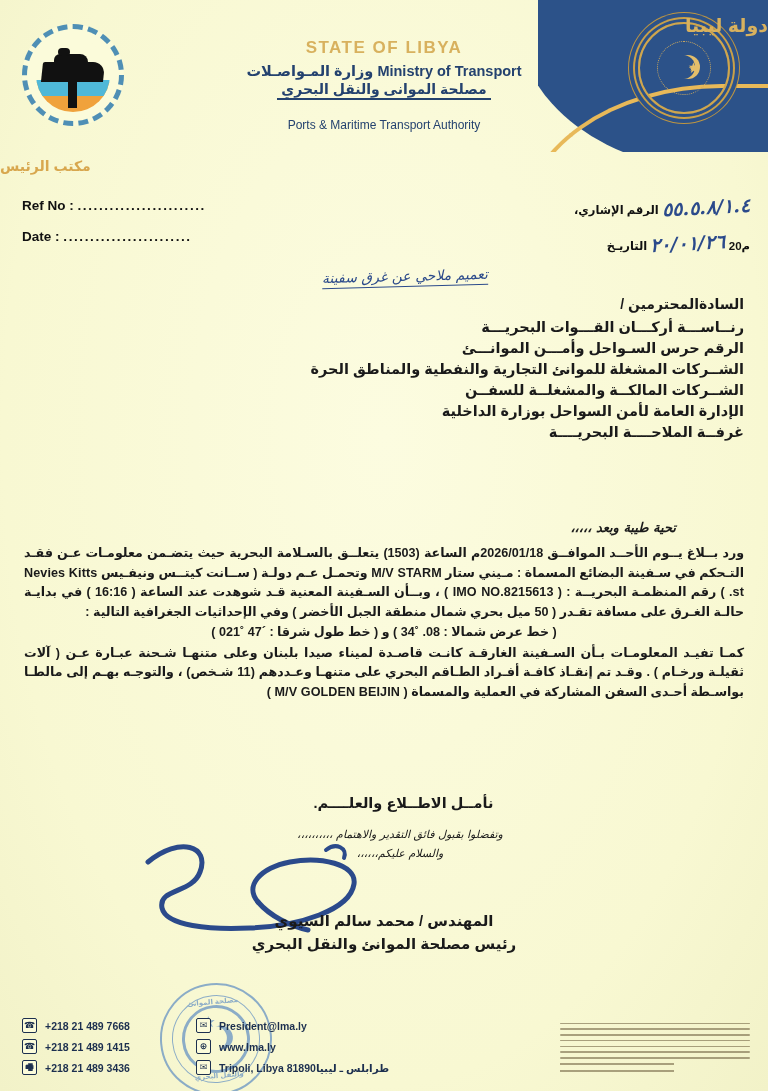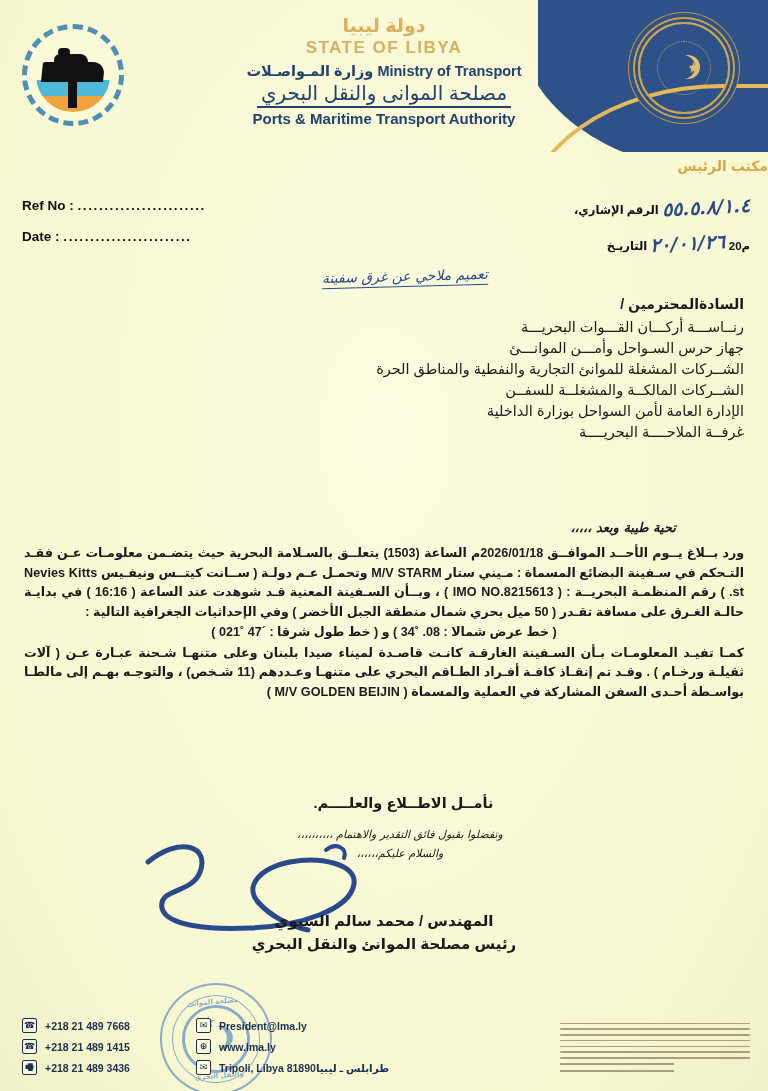--- a/index.html
+++ b/index.html
@@ -50,49 +50,49 @@
   .ship-logo .sand{position:absolute;bottom:0;left:0;right:0;height:30px;background:#f0a23c;}
   .ship-logo .sea{position:absolute;bottom:16px;left:0;right:0;height:16px;background:#4fb8d8;}
   .ship-logo .hull{position:absolute;bottom:30px;left:6px;width:62px;height:20px;background:#111;
      border-radius:2px 12px 0 0;transform:skewX(-6deg);}
   .ship-logo .deck{position:absolute;bottom:48px;left:18px;width:34px;height:10px;background:#111;border-radius:6px 8px 0 0;}
   .ship-logo .funnel{position:absolute;bottom:56px;left:22px;width:12px;height:8px;background:#111;border-radius:4px;}
   .ship-logo .tower{position:absolute;bottom:4px;left:32px;width:9px;height:30px;background:#111;}
 
   
   .hdr{position:absolute;top:14px;left:0;right:0;text-align:center;}
-  .hdr .ar1{font-size:19px;font-weight:bold;color:#d8b15e;letter-spacing:2px;direction:rtl;}
+  .hdr .ar1{font-size:19px;font-weight:bold;color:#d8b15e;letter-spacing:2px;direction:rtl;text-align:right;}
   .hdr .en1{font-size:17px;font-weight:bold;color:#d8b15e;letter-spacing:1.5px;margin-top:1px;}
   .hdr .line2{font-size:14.5px;font-weight:bold;color:#24426f;margin-top:5px;}
-  .hdr .ar3{font-size:20px;font-weight:normal;color:#24426f;direction:rtl;margin-top:2px;
+  .hdr .ar3{font-size:14px;font-weight:bold;color:#24426f;direction:rtl;margin-top:2px;
      border-bottom:2px solid #24426f;display:inline-block;padding:0 4px 1px;letter-spacing:1px;}
-  .hdr .en3{font-size:15px;font-weight:bold;color:#24426f;margin-top:2px;}
-
-  .office{position:absolute;top:158px;left:0;right:0;text-align:right;
+  .hdr .en3{font-size:12px;font-weight:normal;color:#24426f;margin-top:18px;}
+
+  .office{position:absolute;top:158px;left:0;right:0;text-align:left;
      font-size:14px;font-weight:bold;color:#d8a74e;direction:rtl;}
 
   
   .refbox{position:absolute;top:198px;left:22px;font-size:13.5px;font-weight:bold;color:#111;}
   .refbox .row{margin-bottom:16px;white-space:nowrap;}
   .dots{letter-spacing:1.6px;}
   .refbox-ar{position:absolute;top:196px;right:18px;text-align:right;direction:rtl;
      font-size:11.5px;font-weight:bold;color:#111;}
   .refbox-ar .row{margin-bottom:14px;white-space:nowrap;}
   .ink{font-family:"DejaVu Serif",serif;color:#2b4a8b;font-size:19px;font-weight:bold;
      font-style:italic;letter-spacing:1px;transform:rotate(-3deg);display:inline-block;}
 
   
   .subject{position:absolute;top:268px;right:280px;direction:rtl;
      font-family:"DejaVu Serif",serif;font-style:italic;font-size:14px;color:#2b4a8b;
      border-bottom:1.2px solid #2b4a8b;padding-bottom:2px;transform:rotate(-1.5deg);white-space:nowrap;}
 
   
   .recips{position:absolute;top:296px;right:24px;direction:rtl;text-align:right;}
   .recips .to{font-size:14px;font-weight:bold;margin-bottom:5px;}
-  .recips .r{font-size:14.5px;font-weight:normal;line-height:21px;white-space:nowrap;letter-spacing:.4px;}
+  .recips .r{font-size:14.5px;font-weight:bold;line-height:21px;white-space:nowrap;letter-spacing:.4px;}
 
   
   .greet{position:absolute;top:520px;right:92px;direction:rtl;
      font-family:"DejaVu Serif",serif;font-style:italic;font-size:13px;font-weight:bold;}
   .body{position:absolute;top:544px;right:24px;left:24px;direction:rtl;text-align:justify;
      font-size:12.6px;font-weight:bold;line-height:19.5px;letter-spacing:.1px;}
   .body p{margin:0 0 1px 0;}
   .body .ctr{text-align:center;}
 
   .closing{position:absolute;top:795px;right:0;left:0;text-align:center;direction:rtl;
@@ -199,21 +199,21 @@
       <span class="ink">٢٠/٠١/٢٦</span>
       <span>التاريـخ</span>
     </div>
   </div>
 
   <div class="subject">تعميم ملاحي عن غرق سفينة</div>
 
   <div class="recips">
     <div class="to">السادةالمحترمين /</div>
     <div class="r">رنــاســـة  أركـــان القـــوات البحريـــة</div>
-    <div class="r">جهاز حرس السـواحل وأمـــن الموانـــئ</div>
+    <div class="r">الرقم حرس السـواحل وأمـــن الموانـــئ</div>
     <div class="r">الشــركات المشغلة للموانئ التجارية والنفطية والمناطق الحرة</div>
     <div class="r">الشــركات المالكــة والمشغلــة  للسفــن</div>
     <div class="r">الإدارة العامة لأمن السواحل بوزارة الداخلية</div>
     <div class="r">غرفــة الملاحــــة البحريــــة</div>
   </div>
 
   <div class="greet">تحية طيبة وبعد ،،،،،</div>
   <div class="body">
     <p>ورد بــلاغ يــوم الأحــد الموافــق 2026/01/18م الساعة (1503) يتعلــق بالسـلامة البحرية حيث يتضـمن معلومـات عـن فقـد التـحكم في سـفينة البضائع المسماة : مـيني ستار M/V STARM وتحمـل عـم دولـة ( ســانت كيتــس ونيفـيس Nevies Kitts .st ) رقم المنظمـة البحريــة : ( IMO  NO.8215613 ) ، وبــأن السـفينة المعنية قـد شوهدت عند الساعة ( 16:16 ) في بدايـة  حالـة الغـرق على مسافة تقـدر ( 50 ميل بحري شمال منطقة الجبل الأخضر ) وفي الإحداثيات الجغرافية التالية :</p>
     <p class="ctr">( خط عرض شمالا : 08. ˚34 ) و ( خط طول شرقا : ´47  ˚021 )</p>

